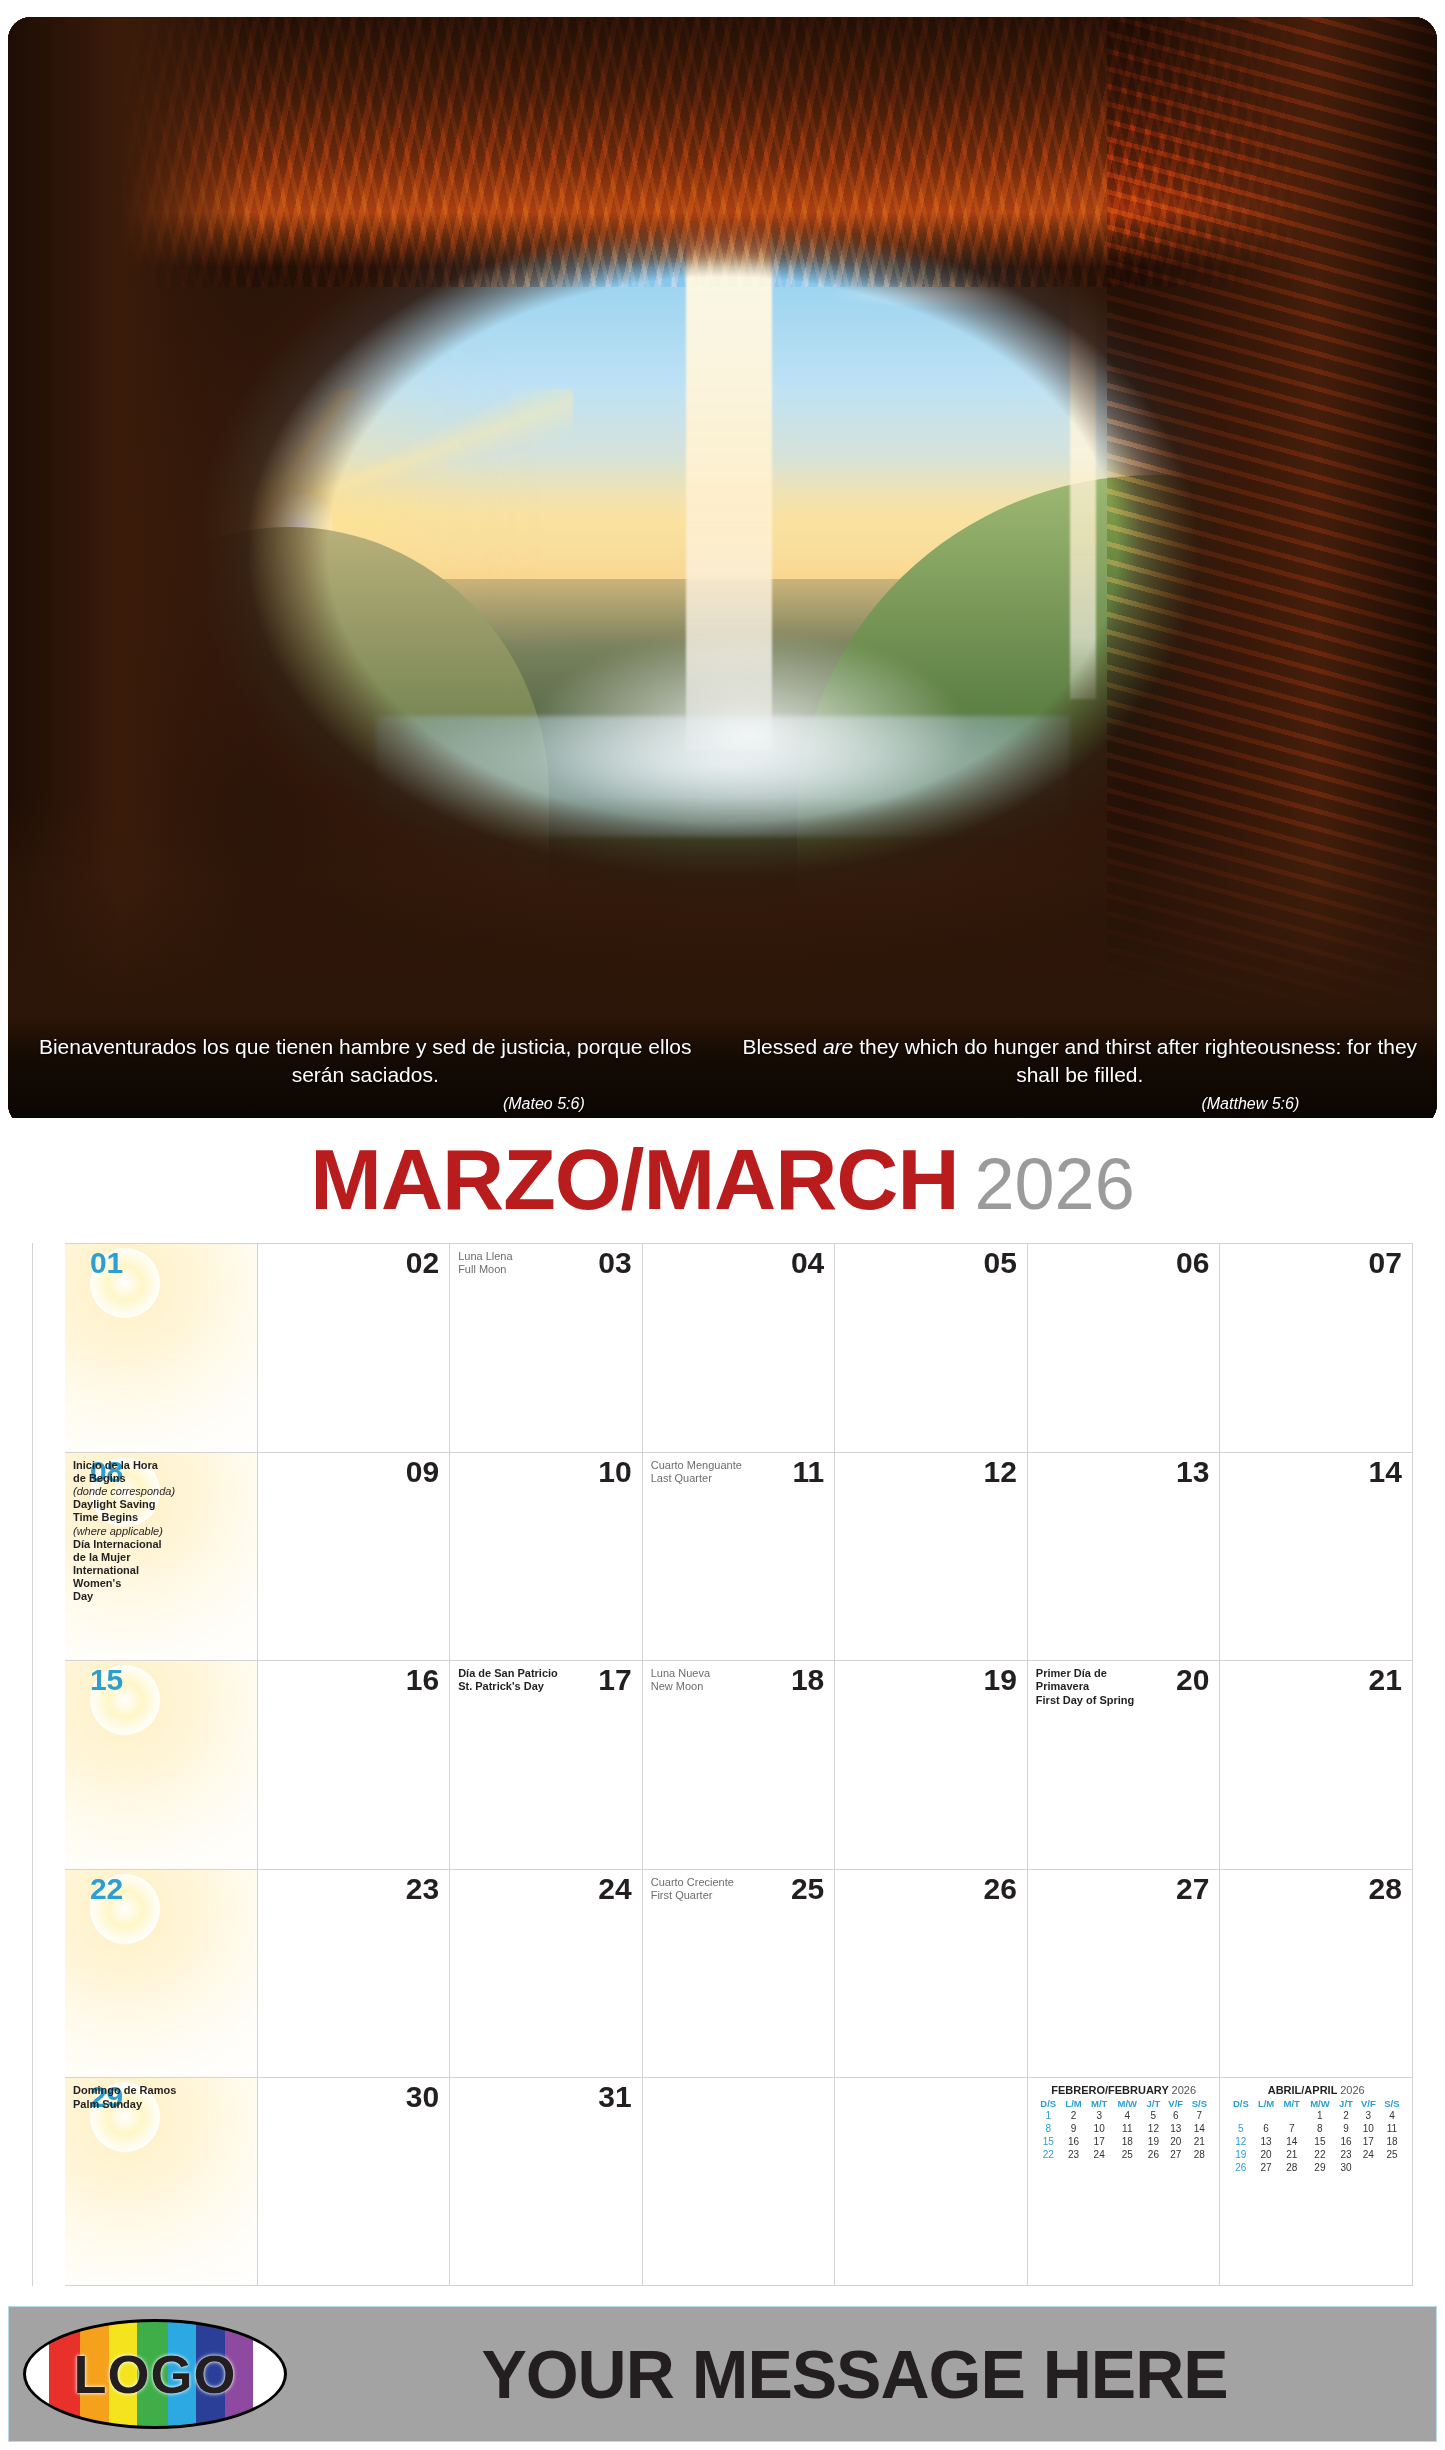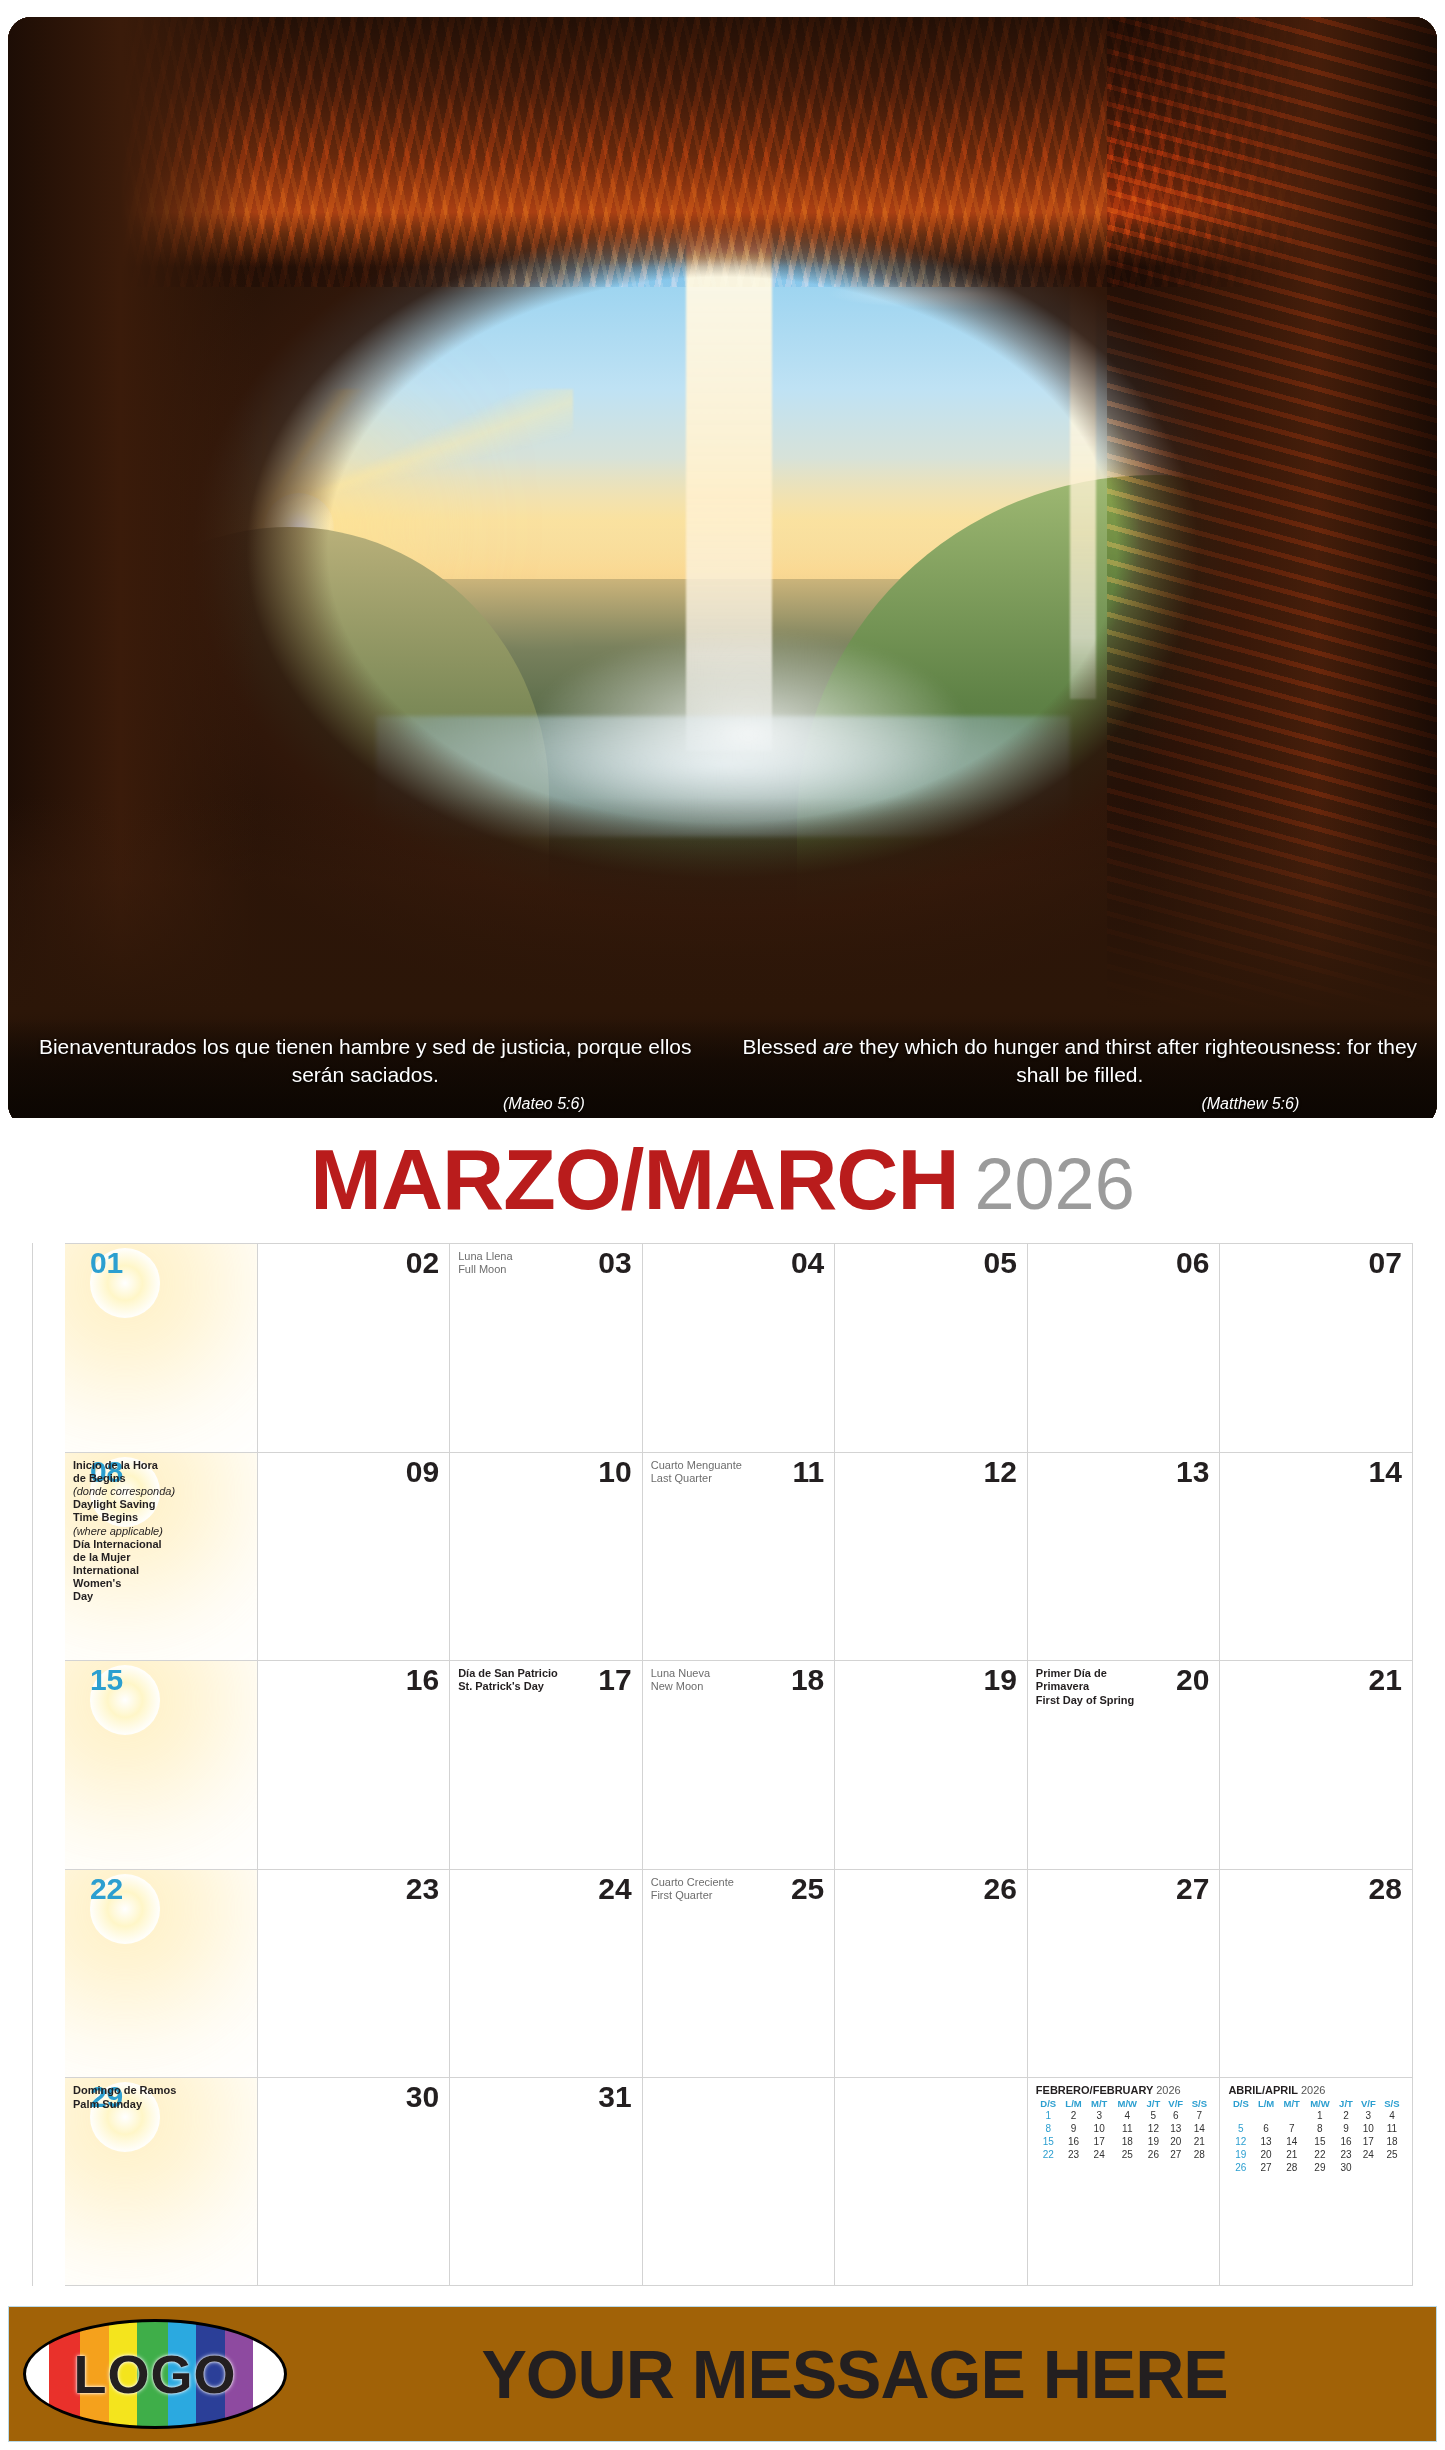--- a/index.html
+++ b/index.html
@@ -348,21 +348,21 @@
   
   .mini {
     position: absolute;
     top: 6px;
     left: 8px;
     right: 8px;
     font-size: 10px;
     color: #231f20;
   }
   .mini-title {
-    text-align: left;
+    text-align: center;
     font-size: 11px;
     font-weight: 700;
     margin-bottom: 2px;
   }
   .mini-title .yr { font-weight: 400; color: #555; }
   .mini table {
     width: 100%;
     border-collapse: collapse;
     font-size: 10px;
   }
@@ -380,21 +380,21 @@
   }
   .mini td.sunday { color: #2c9fd0; }
 
   
   .footer {
     position: absolute;
     left: 8px;
     right: 8px;
     top: 2306px;
     height: 136px;
-    background: #a16207;
+    background: #a3a3a3;
     border: 1px solid #b9d9e8;
     display: flex;
     align-items: center;
     padding: 0 14px;
     box-sizing: border-box;
   }
   .logo-badge {
     position: relative;
     width: 258px;
     height: 104px;

